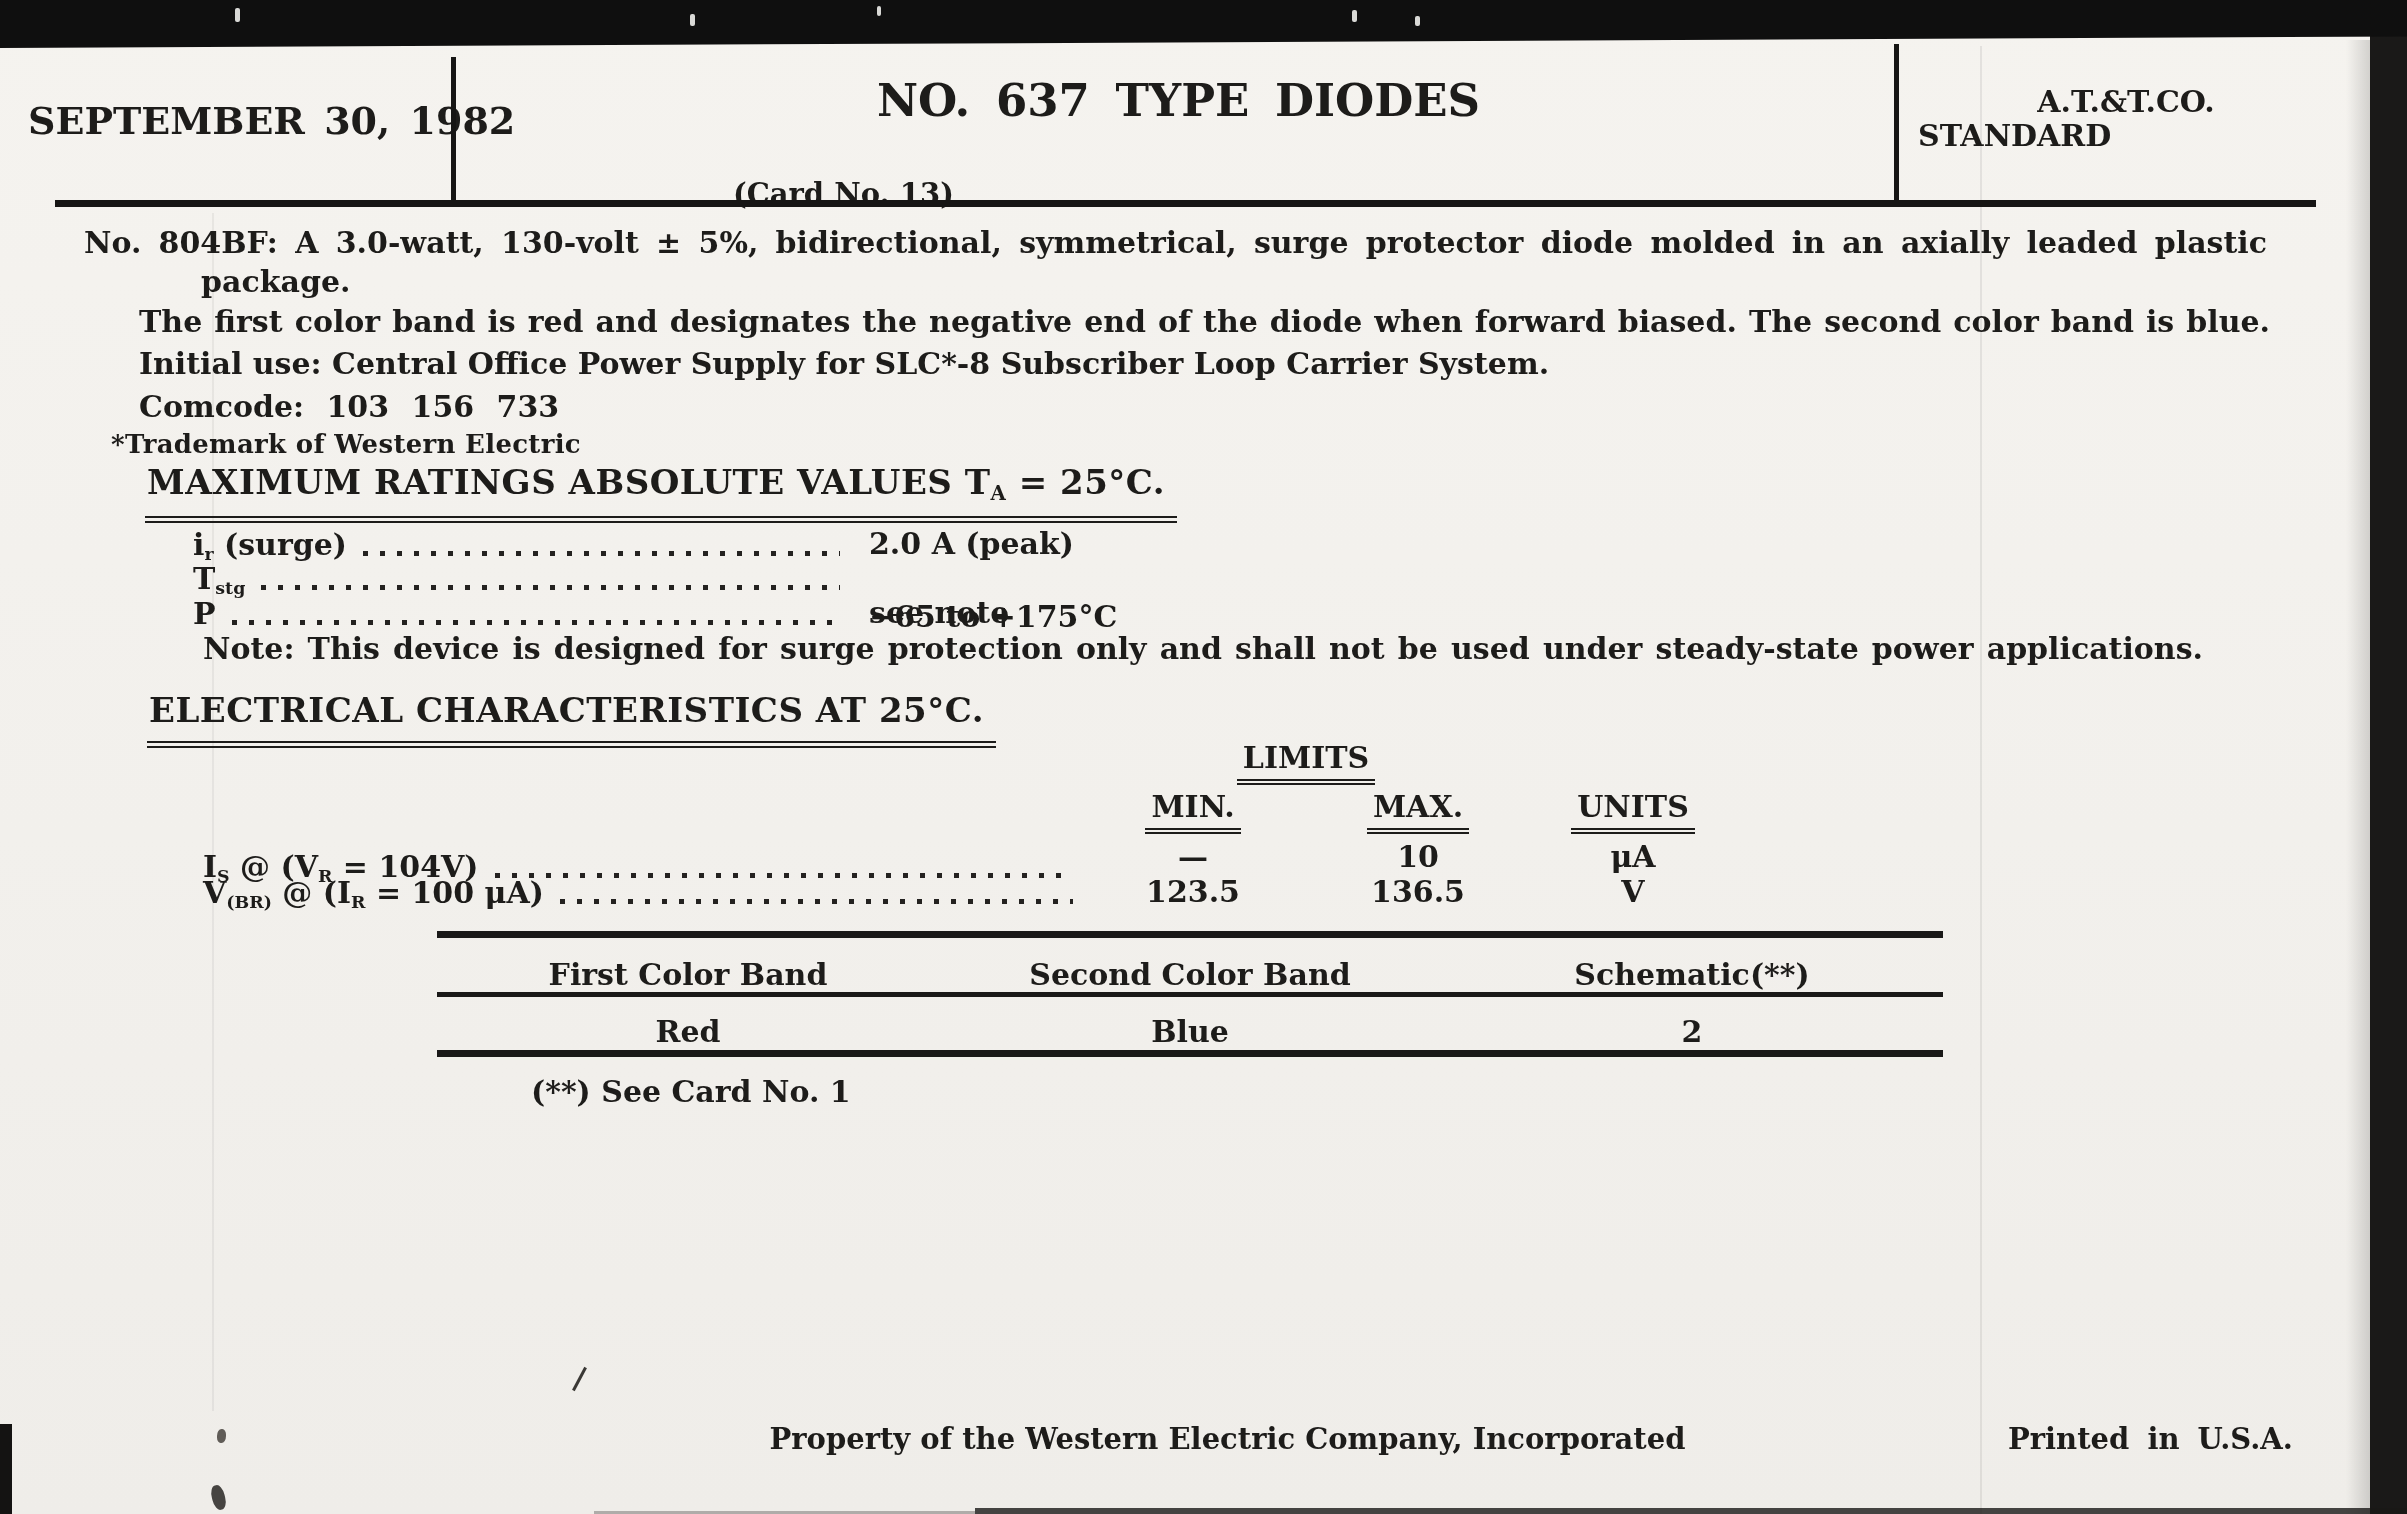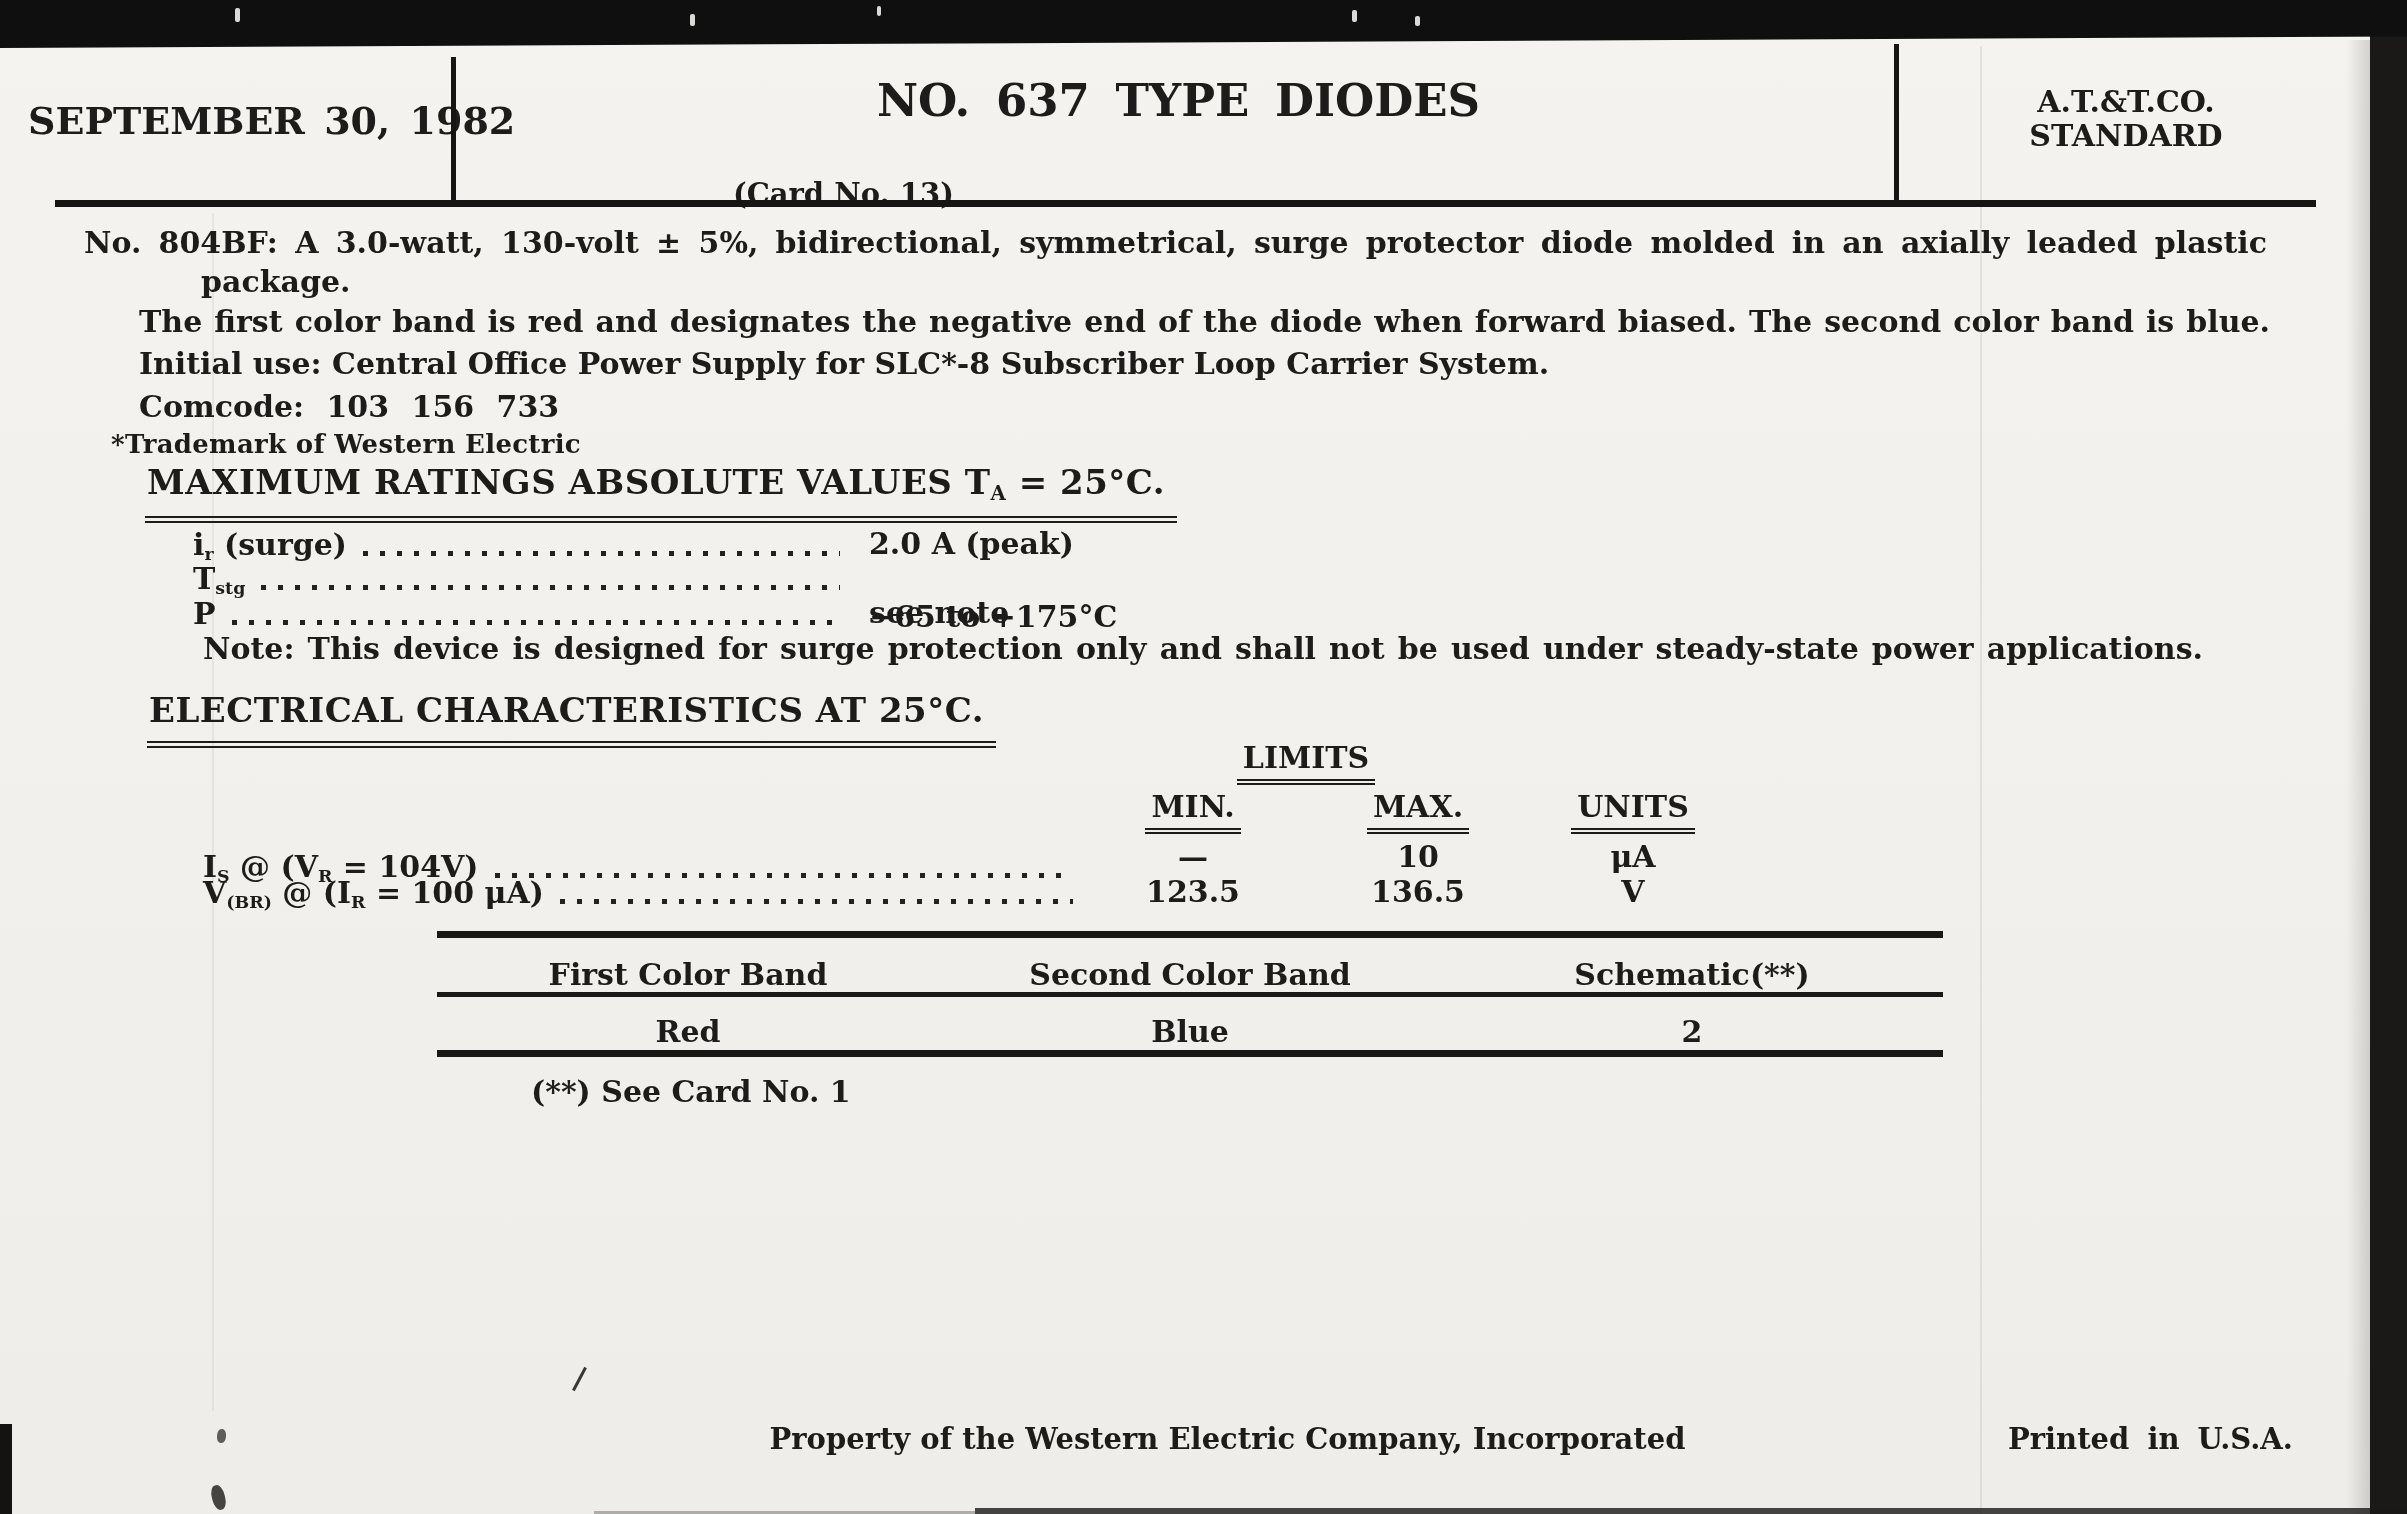--- a/index.html
+++ b/index.html
@@ -54,21 +54,21 @@
   <div class="scanline"></div>
 
   <div class="t" style="left:28px;top:99px;width:428px;font-size:38px;word-spacing:6px;">SEPTEMBER 30, 1982</div>
   <div class="vline" style="left:451px;top:57px;height:146px;"></div>
 
   <div class="t" style="left:733px;top:75px;width:891px;text-align:center;font-size:45px;word-spacing:10px;">NO. 637 TYPE DIODES</div>
   <div class="t" style="left:733px;top:178px;width:891px;text-align:left;font-size:29px;">(Card No. 13)</div>
 
   <div class="vline" style="left:1894px;top:44px;height:158px;"></div>
   <div class="t" style="left:1918px;top:85px;width:416px;text-align:center;font-size:30px;line-height:34px;">A.T.&amp;T.CO.</div>
-  <div class="t" style="left:1918px;top:119px;width:416px;text-align:center;font-size:30px;line-height:34px;">STANDARD</div>
+  <div class="t" style="left:1918px;top:119px;width:416px;text-align:left;font-size:30px;line-height:34px;">STANDARD</div>
   <div class="hrule"></div>
 
   <div class="t b30 just" style="left:84px;top:226px;width:2183px;">No. 804BF: A 3.0-watt, 130-volt ± 5%, bidirectional, symmetrical, surge protector diode molded in an axially leaded plastic</div>
   <div class="t b30" style="left:201px;top:265px;">package.</div>
   <div class="t b30 just" style="left:139px;top:305px;width:2131px;">The first color band is red and designates the negative end of the diode when forward biased. The second color band is blue.</div>
   <div class="t b30" style="left:139px;top:347px;">Initial use: Central Office Power Supply for SLC*-8 Subscriber Loop Carrier System.</div>
   <div class="t b30" style="left:139px;top:390px;word-spacing:12px;">Comcode: 103 156 733</div>
   <div class="t b26" style="left:111px;top:430px;">*Trademark of Western Electric</div>
 
   <div class="t h1" style="left:145px;top:463px;">

